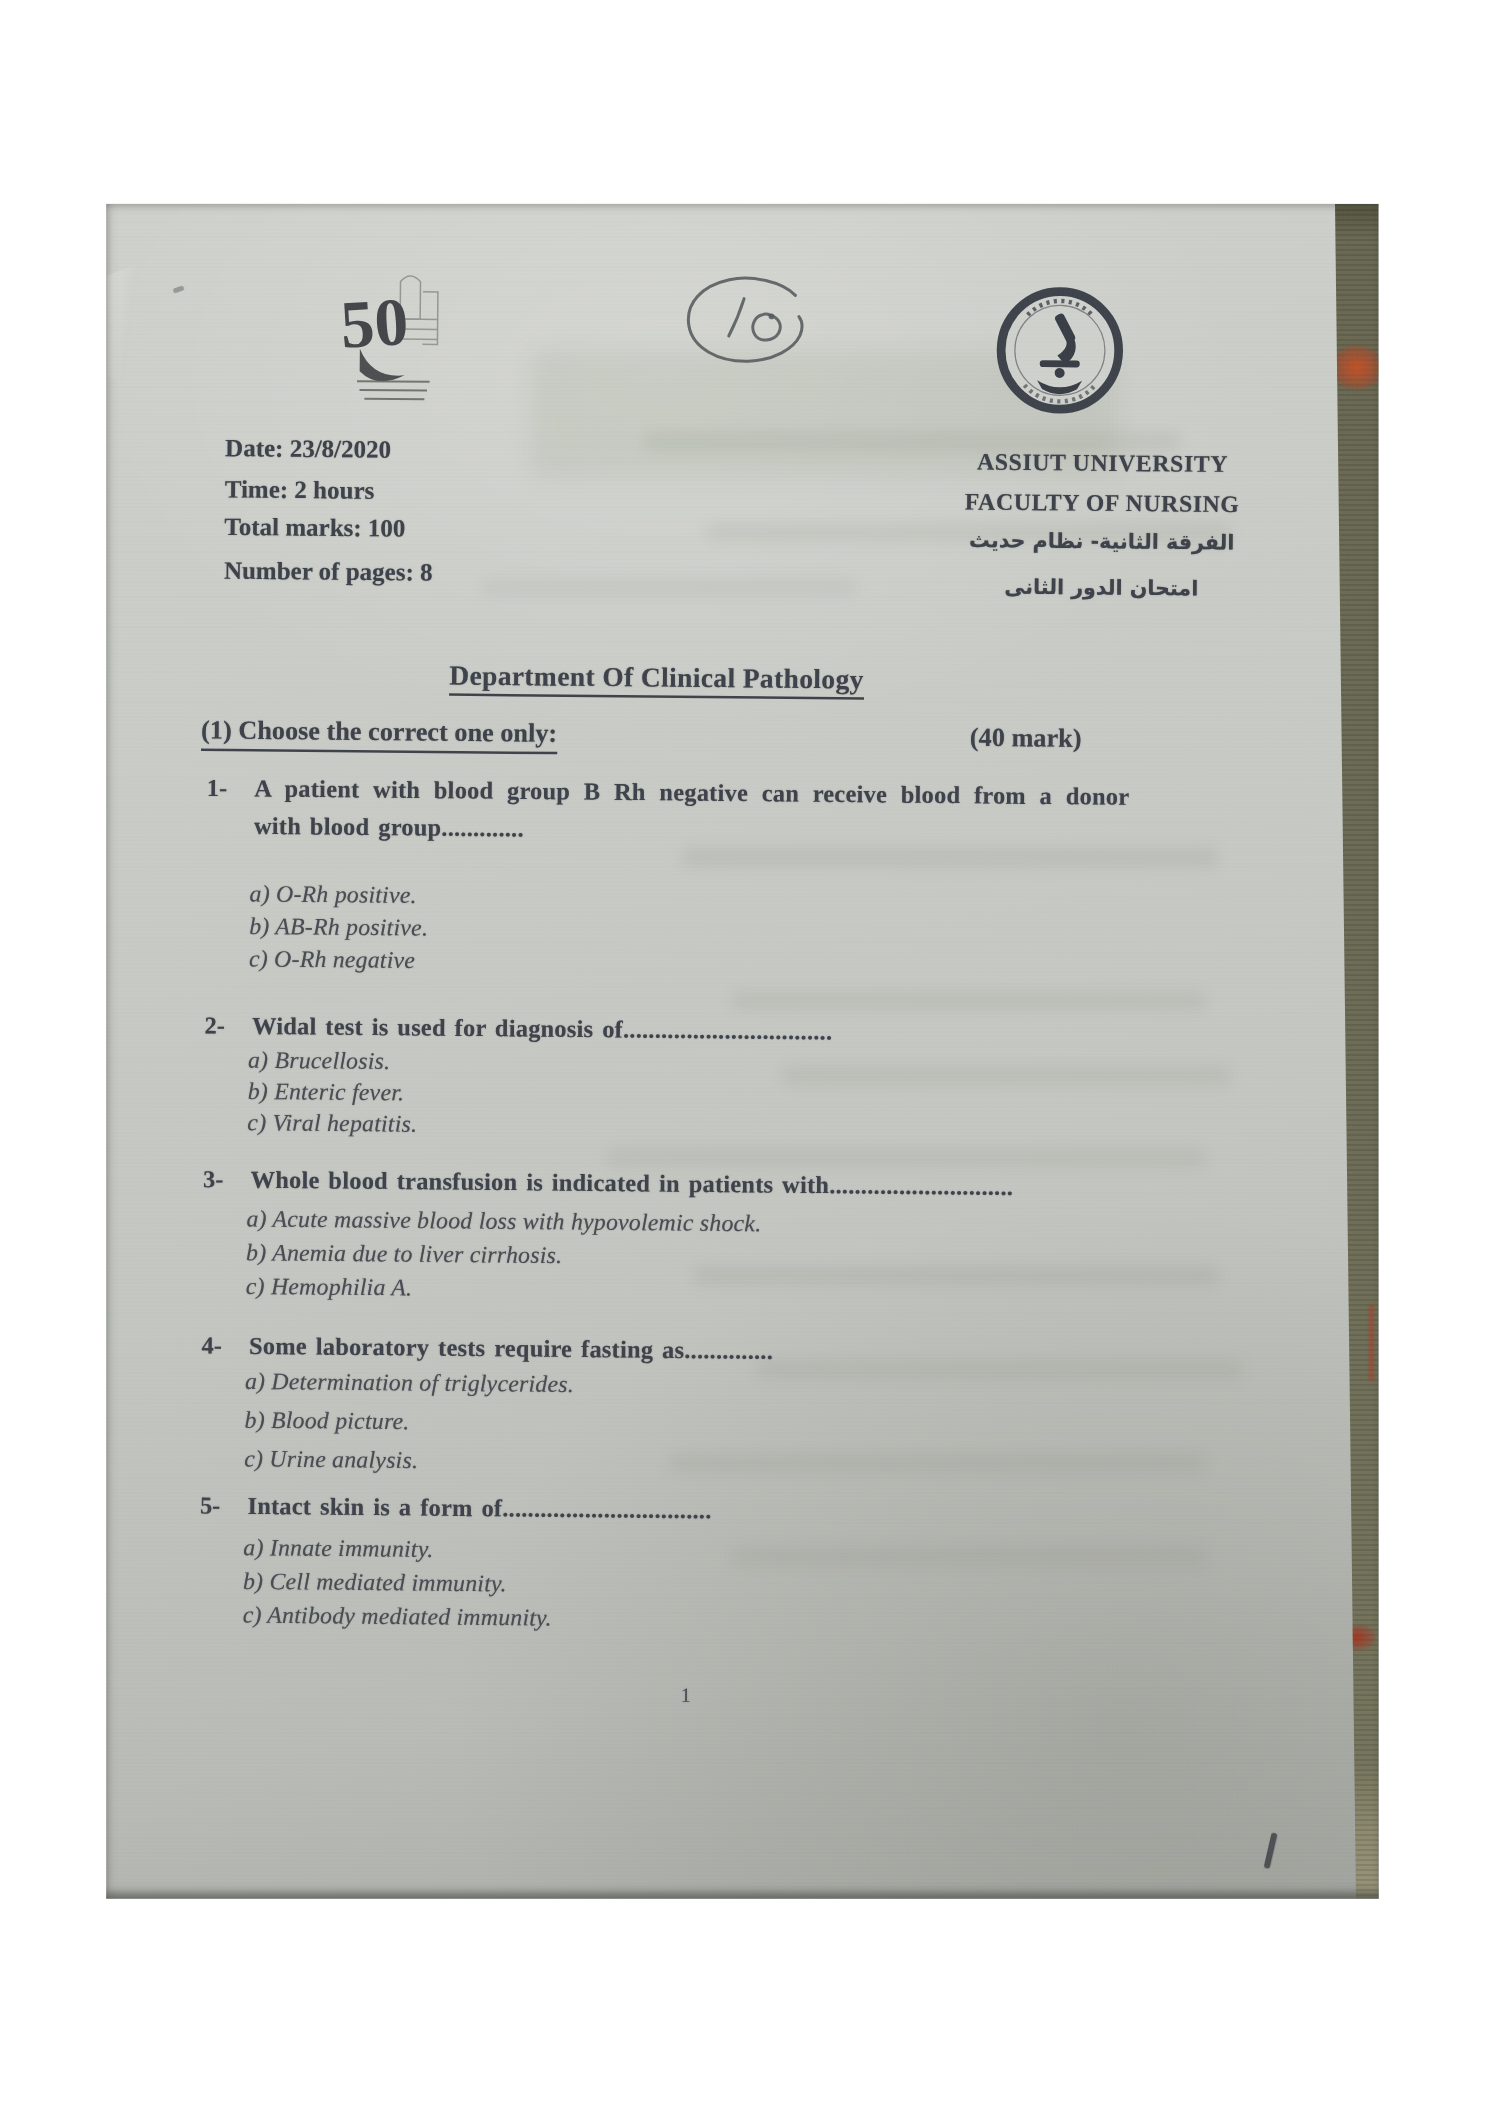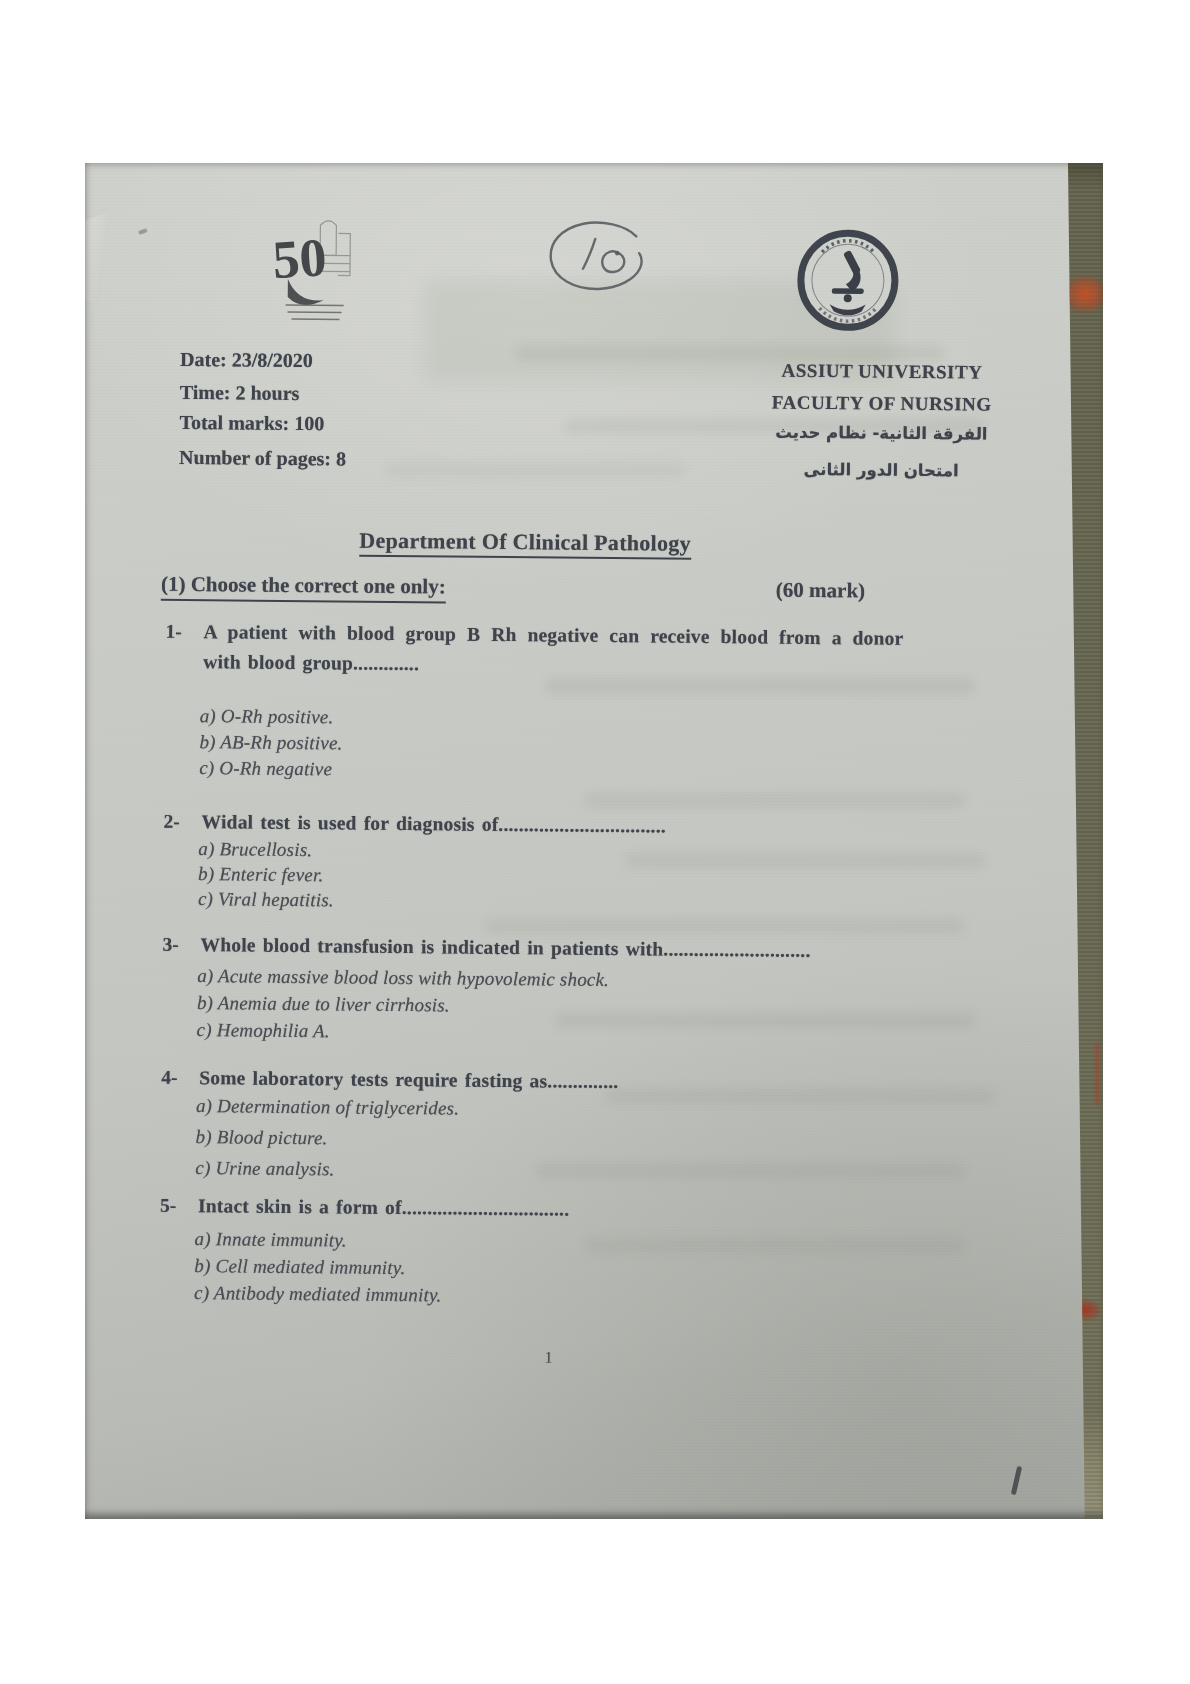--- a/index.html
+++ b/index.html
@@ -127,21 +127,21 @@
     <div class="meta t" style="left:97px;top:247px;">Total marks: 100</div>
     <div class="meta t" style="left:97px;top:282px;">Number of pages: 8</div>
 
     <div class="uni t" style="top:190px;">ASSIUT UNIVERSITY</div>
     <div class="uni t" style="top:222px;">FACULTY OF NURSING</div>
     <div class="ar t" style="top:253px;">الفرقة الثانية- نظام حديث</div>
     <div class="ar t" style="top:290px;">امتحان الدور الثانى</div>
 
     <div class="title t" style="left:278px;top:362px;">Department Of  Clinical Pathology</div>
     <div class="sect u t" style="left:80px;top:408px;">(1) Choose the correct one only:</div>
-    <div class="sect t" style="left:695px;top:408px;">(60 mark)</div>
+    <div class="sect t" style="left:695px;top:408px;">(40 mark)</div>
 
     <div>
       <span class="qnum t" style="left:85px;top:457px;">1-</span>
       <div class="qline justify t" style="left:123px;top:457px;width:700px;">A patient with blood group B Rh negative can receive blood from a donor</div>
       <div class="qline t" style="left:123px;top:487px;">with blood group.............</div>
       <div class="opt t" style="left:120px;top:541px;">a) O-Rh positive.</div>
       <div class="opt t" style="left:120px;top:567px;">b) AB-Rh positive.</div>
       <div class="opt t" style="left:120px;top:593px;">c) O-Rh negative</div>
     </div>
 

